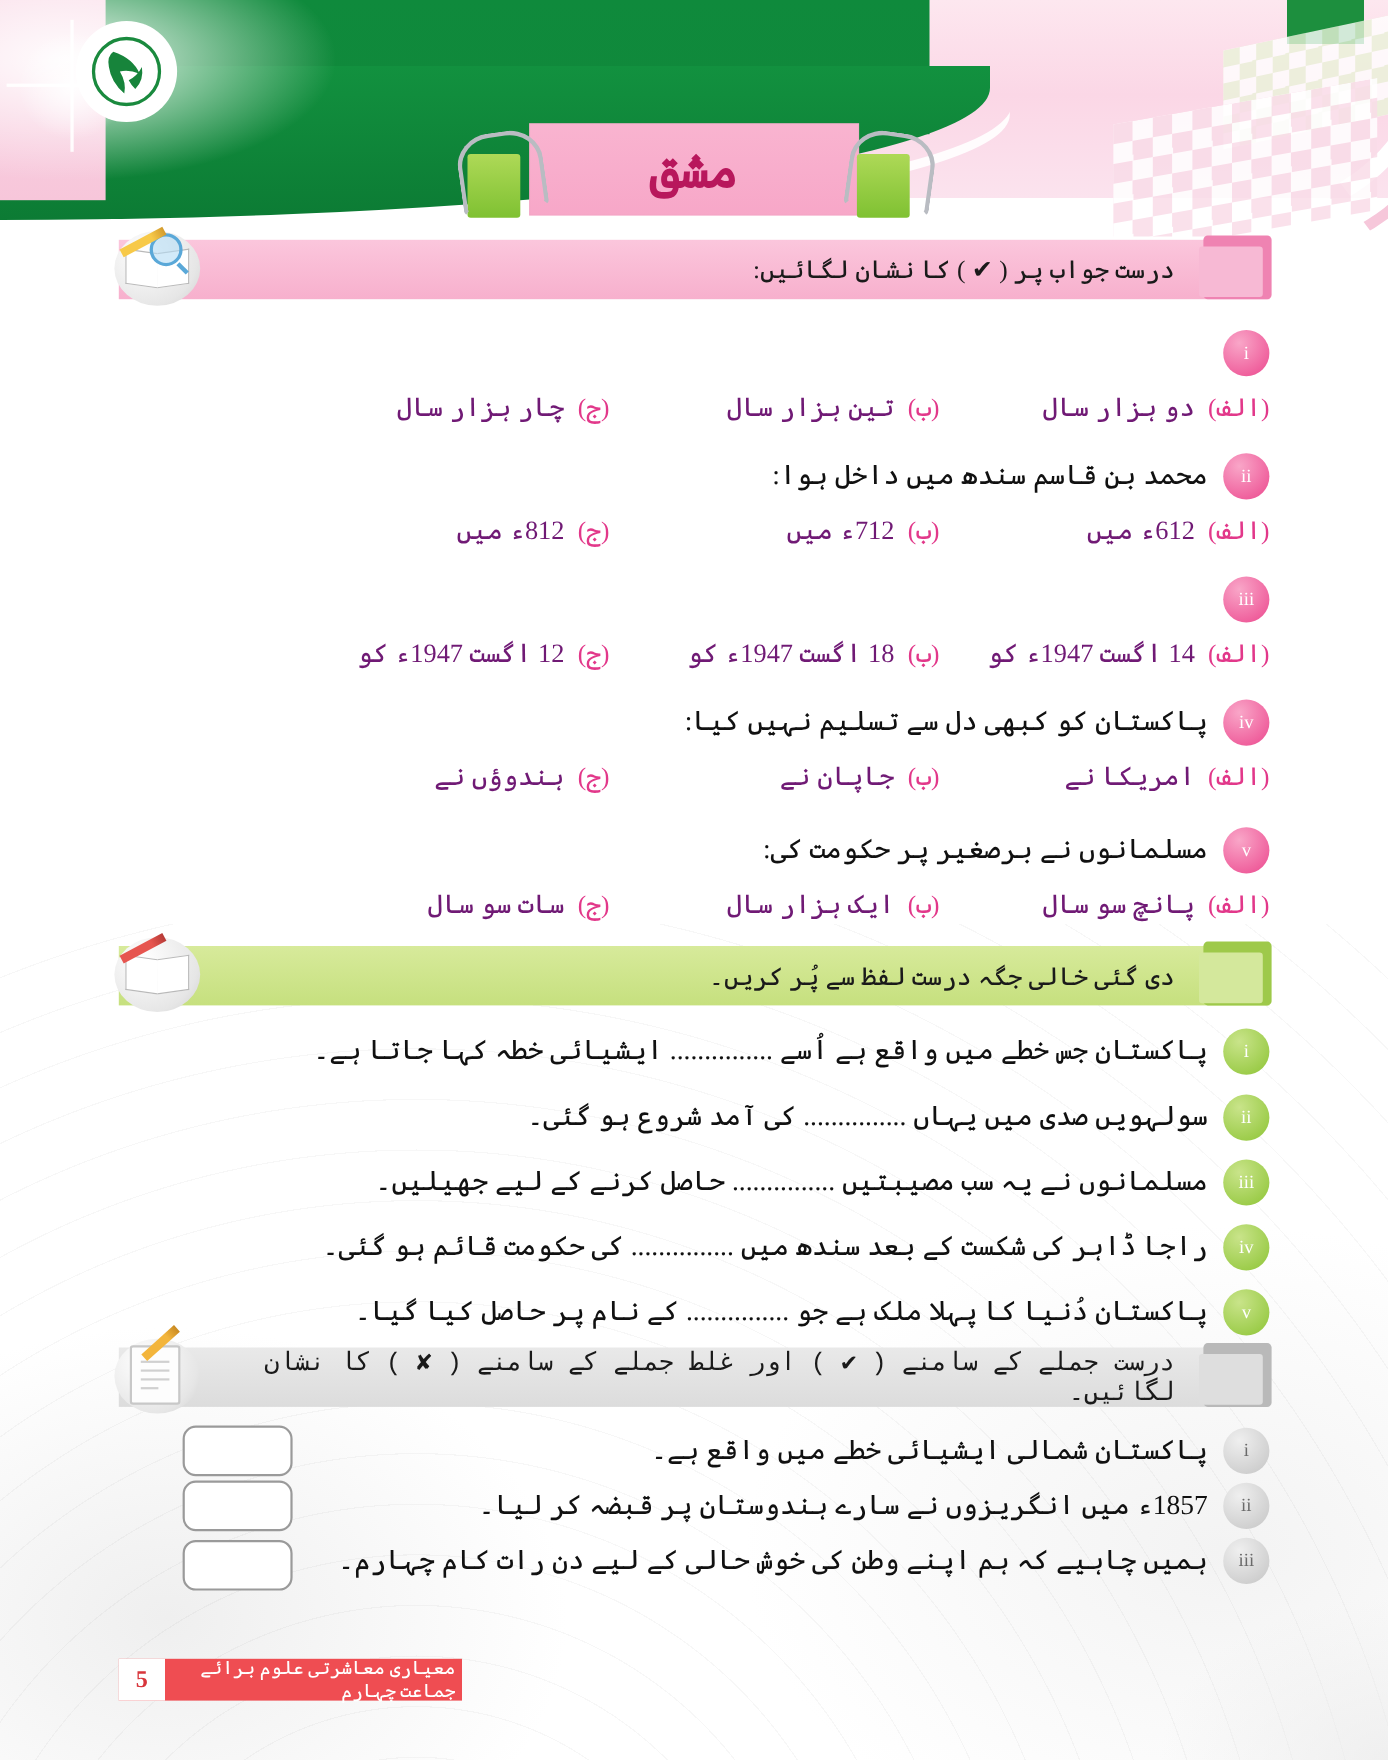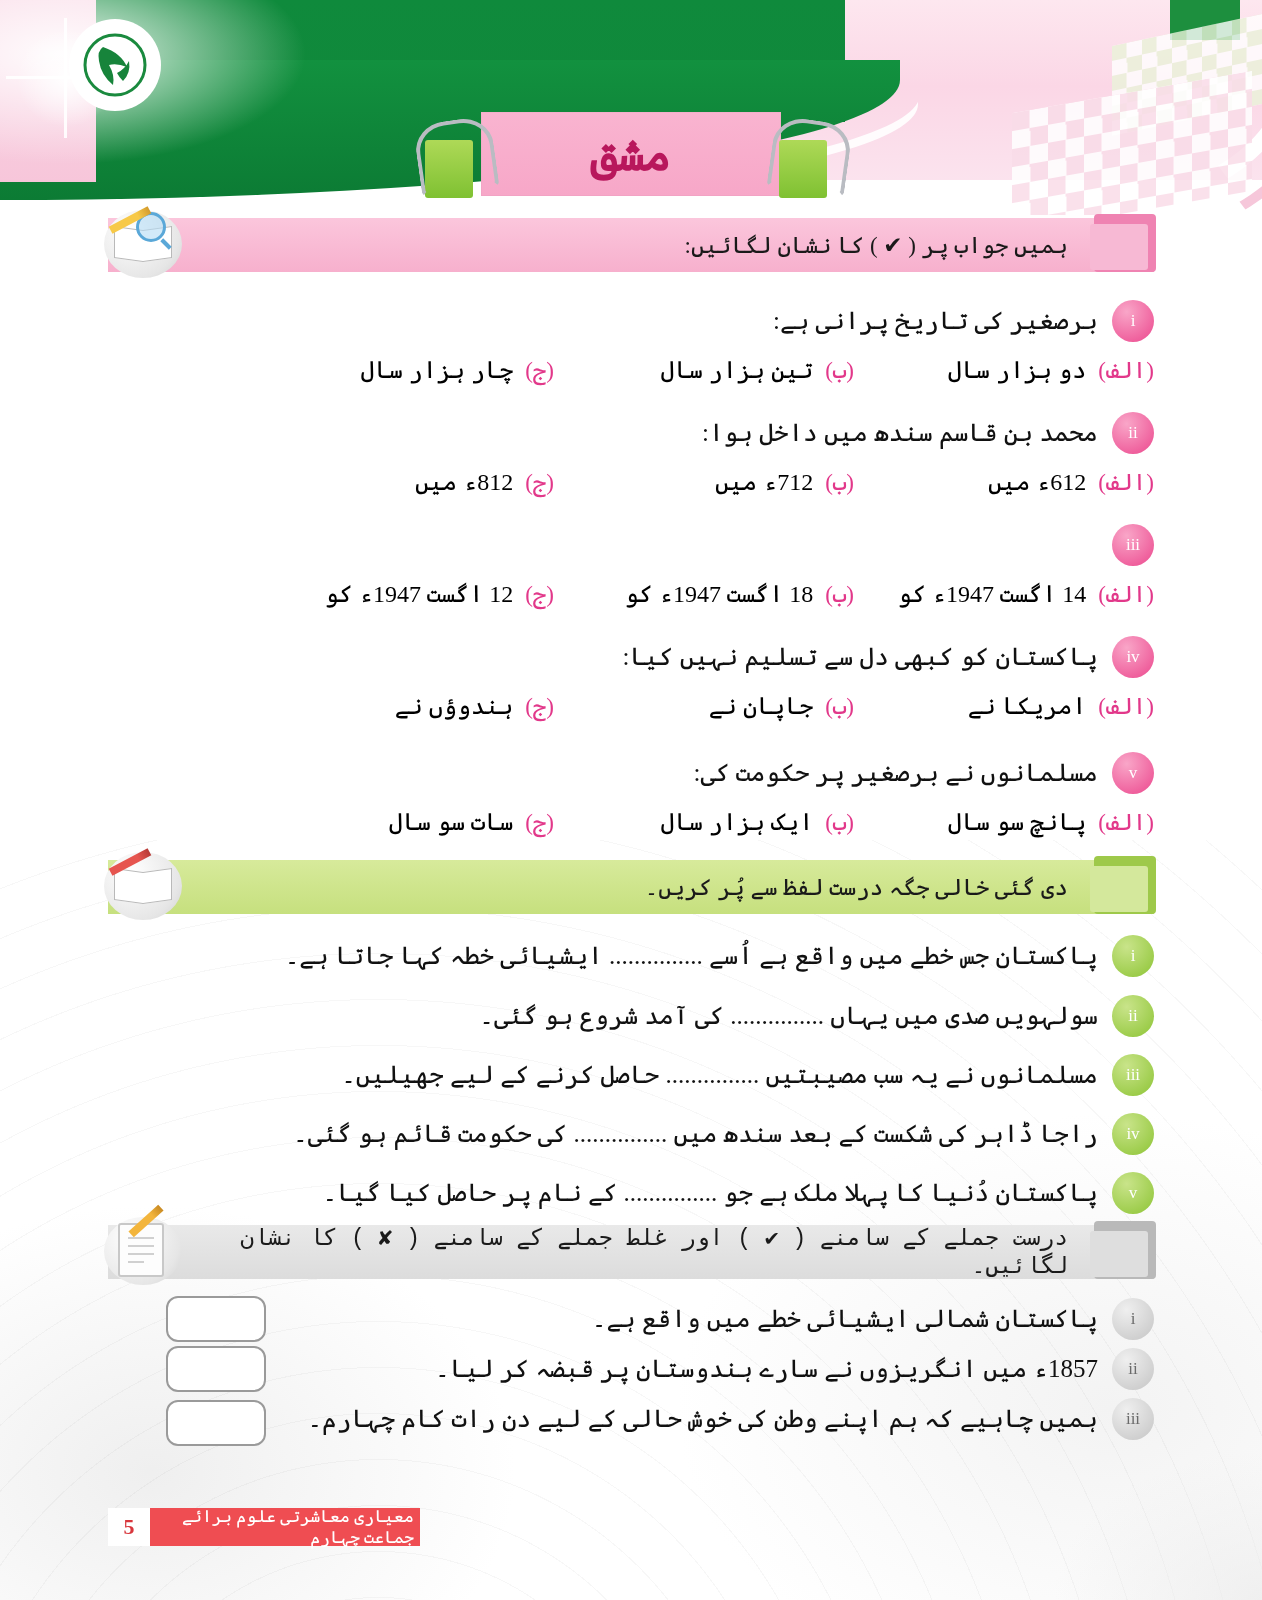--- a/index.html
+++ b/index.html
@@ -282,21 +282,21 @@
   .opts {
     position: absolute;
     left: 108px; right: 108px;
     display: flex;
     justify-content: flex-start;
     gap: 0;
     font-size: 24px;
   }
   .opt { display: flex; align-items: baseline; }
   .opt .lab { color: #e2388a; margin-left: 12px; font-size: 23px; }
-  .opt .val { color: #000000; }
+  .opt .val { color: #701a75; }
   .o1 { width: 300px; }
   .o2 { width: 300px; }
   .o3 { width: 300px; }
 
   
   .abox {
     position: absolute;
     width: 96px; height: 42px;
     border: 2px solid #9a9a9a;
     border-radius: 12px;
@@ -365,40 +365,39 @@
     </div>
     <div class="clip right">
       <div class="pad"></div>
         <div class="wire"></div>
     </div>
     <div class="banner-text">مشق</div>
   </div>
 
   <div class="sec sec-pink" style="top:218px;">
     <div class="bar">
-      <span>ہمیں جواب پر ( ✔ ) کا نشان لگائیں:</span>
+      <span>درست جواب پر ( ✔ ) کا نشان لگائیں:</span>
     </div>
     <div class="folder">
       <div class="f-back"></div>
         <div class="f-front"></div>
     </div>
     <div class="sec-icon">
       <div class="disc"></div>
       <div class="book">
         <div class="pg l"></div>
           <div class="pg r"></div>
       </div>
       <div class="magnifier"></div>
       <div class="pencil"></div>
     </div>
   </div>
 
   <div class="qrow" style="top:300px;">
     <div class="bullet pink">i</div>
-    <div class="qtext">برصغیر کی تاریخ پرانی ہے:</div>
   </div>
   <div class="opts" style="top:356px;">
     <div class="opt o1">
       <span class="lab">(الف)</span>
       <span class="val">دو ہزار سال</span>
     </div>
     <div class="opt o2">
       <span class="lab">(ب)</span>
       <span class="val">تین ہزار سال</span>
     </div>

